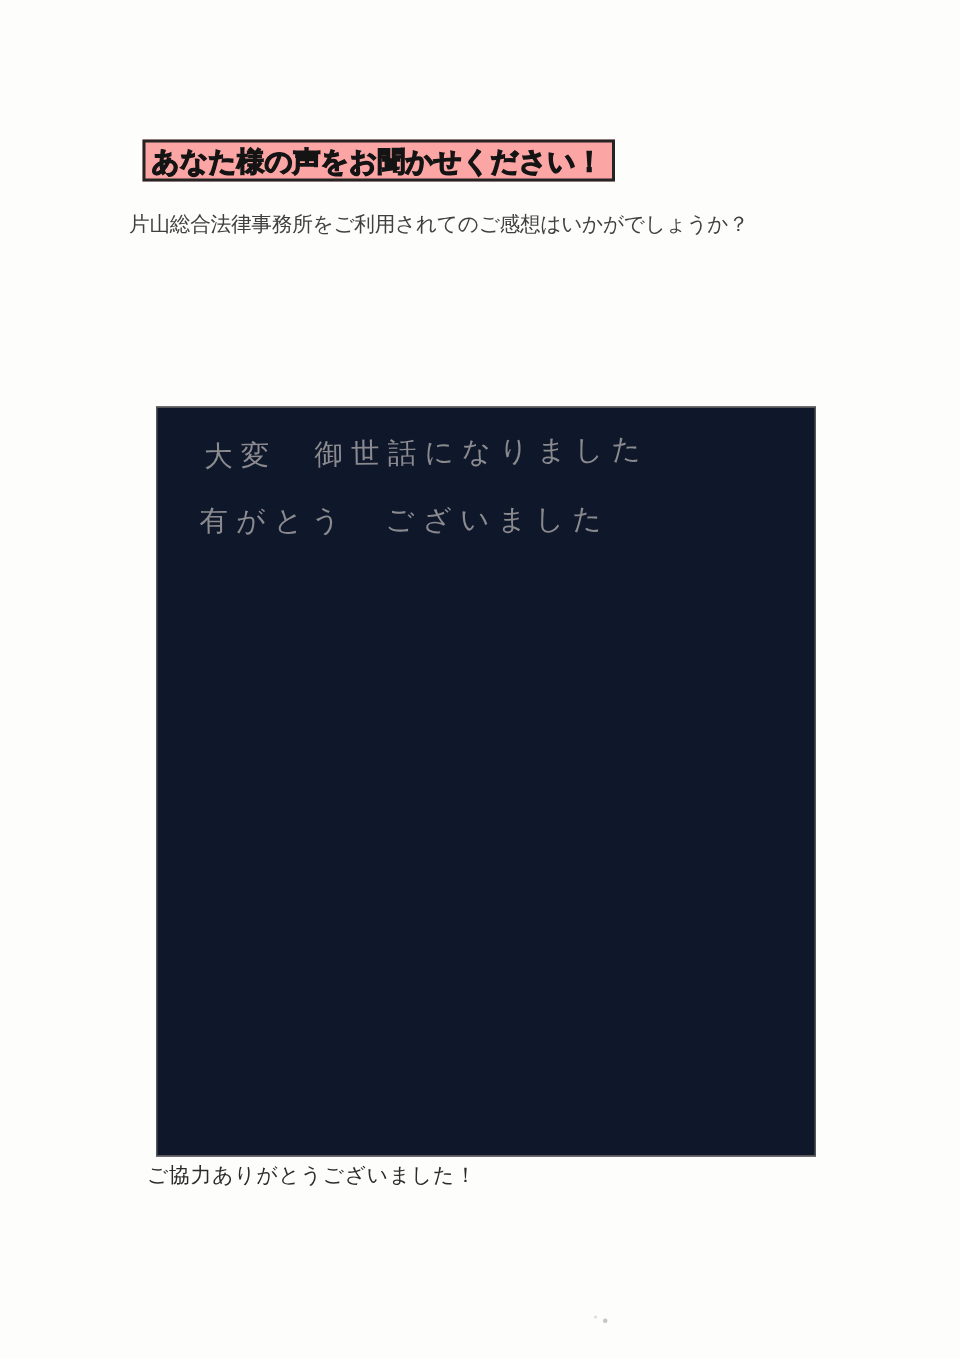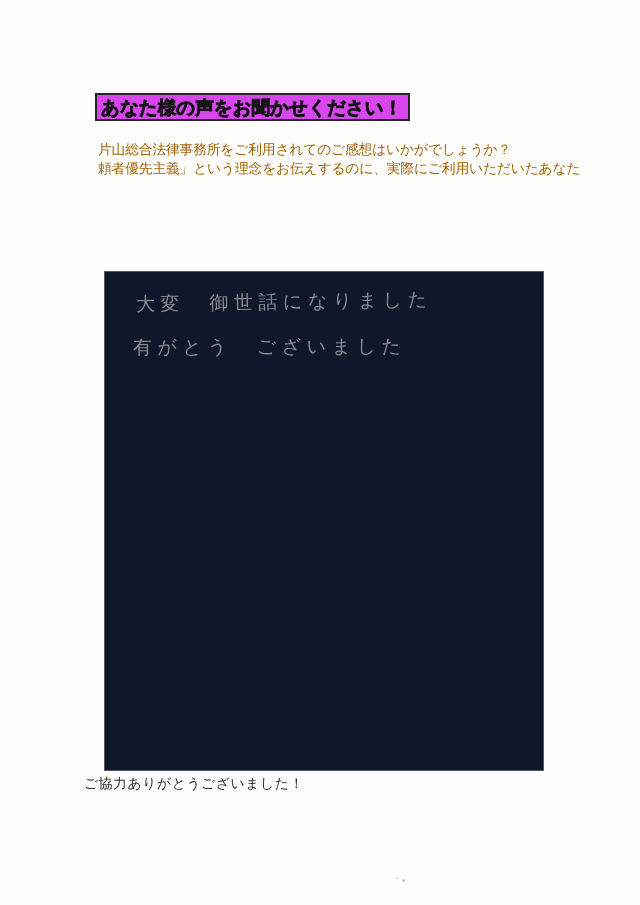--- a/index.html
+++ b/index.html
@@ -21,38 +21,38 @@
   .title-box {
     position: absolute;
     left: 95px;
     top: 93px;
     width: 315px;
     height: 28px;
     border: 2px solid #242424;
     display: flex;
     align-items: center;
     padding: 0 4px;
-    background: #d946ef;
+    background: #fca5a5;
   }
   .title-text {
     font-size: 18.5px;
     font-weight: bold;
     color: #141414;
     -webkit-text-stroke: 0.8px #141414;
     letter-spacing: 0px;
     white-space: nowrap;
   }
 
   
   .intro {
     position: absolute;
-    left: 98px;
+    left: 86px;
     top: 140px;
     width: 472px;
-    color: #a16207;
+    color: #404040;
   }
   .intro-line {
     font-size: 13.8px;
     line-height: 19.3px;
     letter-spacing: -0.2px;
     white-space: nowrap;
   }
 
   
   .comment-box {
@@ -79,21 +79,21 @@
   }
   .hw-line-2 {
     left: 28px;
     top: 62px;
     transform: rotate(-0.3deg);
   }
 
   
   .closing {
     position: absolute;
-    left: 84px;
+    left: 98px;
     top: 775px;
     font-size: 13.8px;
     letter-spacing: 0.6px;
     color: #2b2b2b;
     white-space: nowrap;
   }
 
   
   .speck {
     position: absolute;
@@ -116,21 +116,20 @@
 <body>
 
 <div class="page">
 
   <div class="title-box">
     <span class="title-text">あなた様の声をお聞かせください！</span>
   </div>
 
   <div class="intro">
     <div class="intro-line">片山総合法律事務所をご利用されてのご感想はいかがでしょうか？</div>
-    <div class="intro-line">頼者優先主義」という理念をお伝えするのに、実際にご利用いただいたあなた</div>
   </div>
 
   <div class="comment-box">
     <div class="hw-line hw-line-1">大変　御世話になりました</div>
     <div class="hw-line hw-line-2">有がとう　ございました</div>
   </div>
 
   <div class="closing">ご協力ありがとうございました！</div>
 
   <div class="speck"></div>

